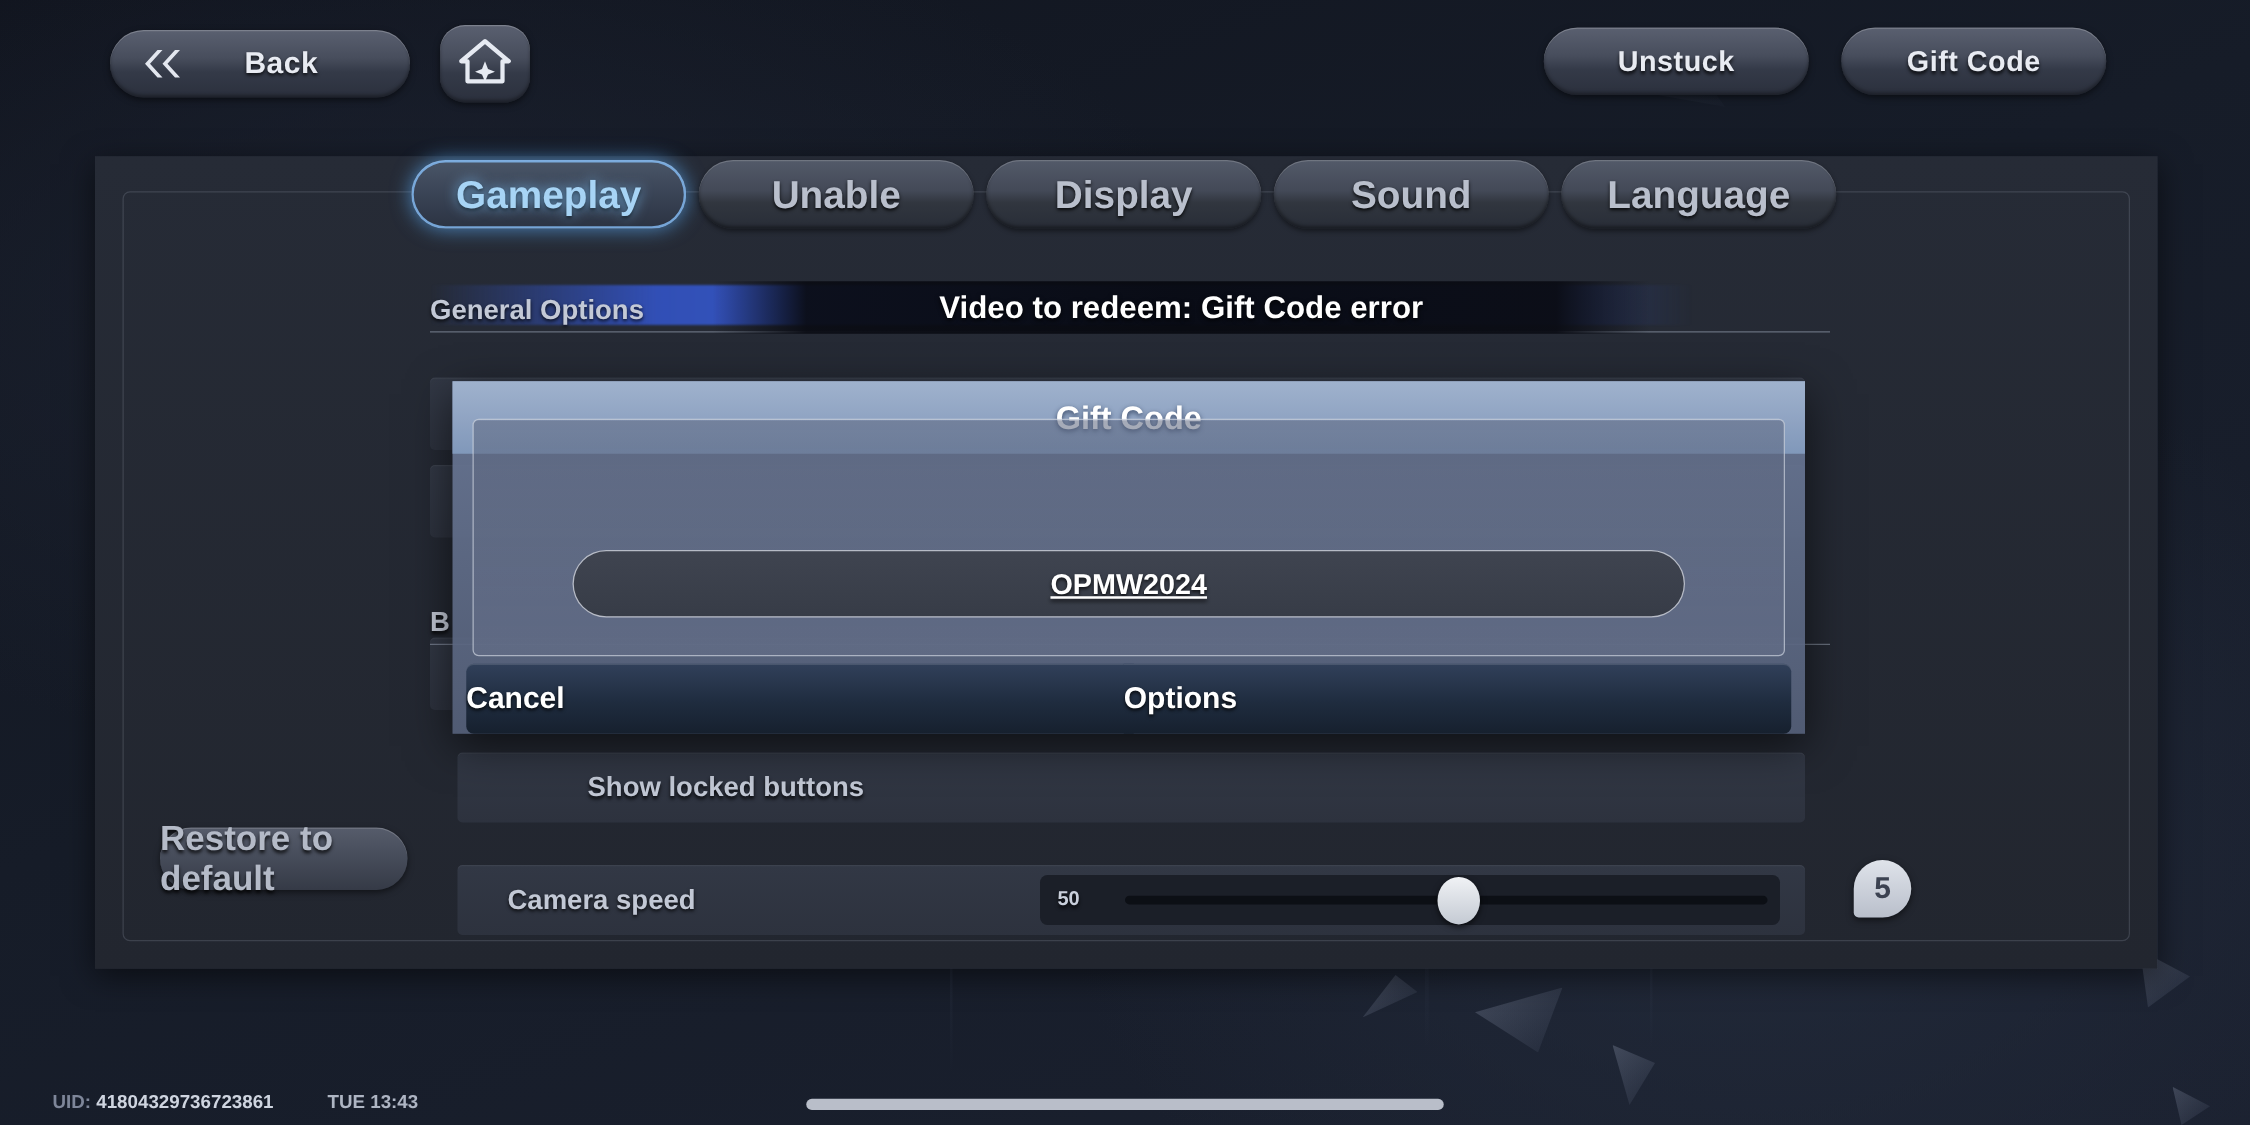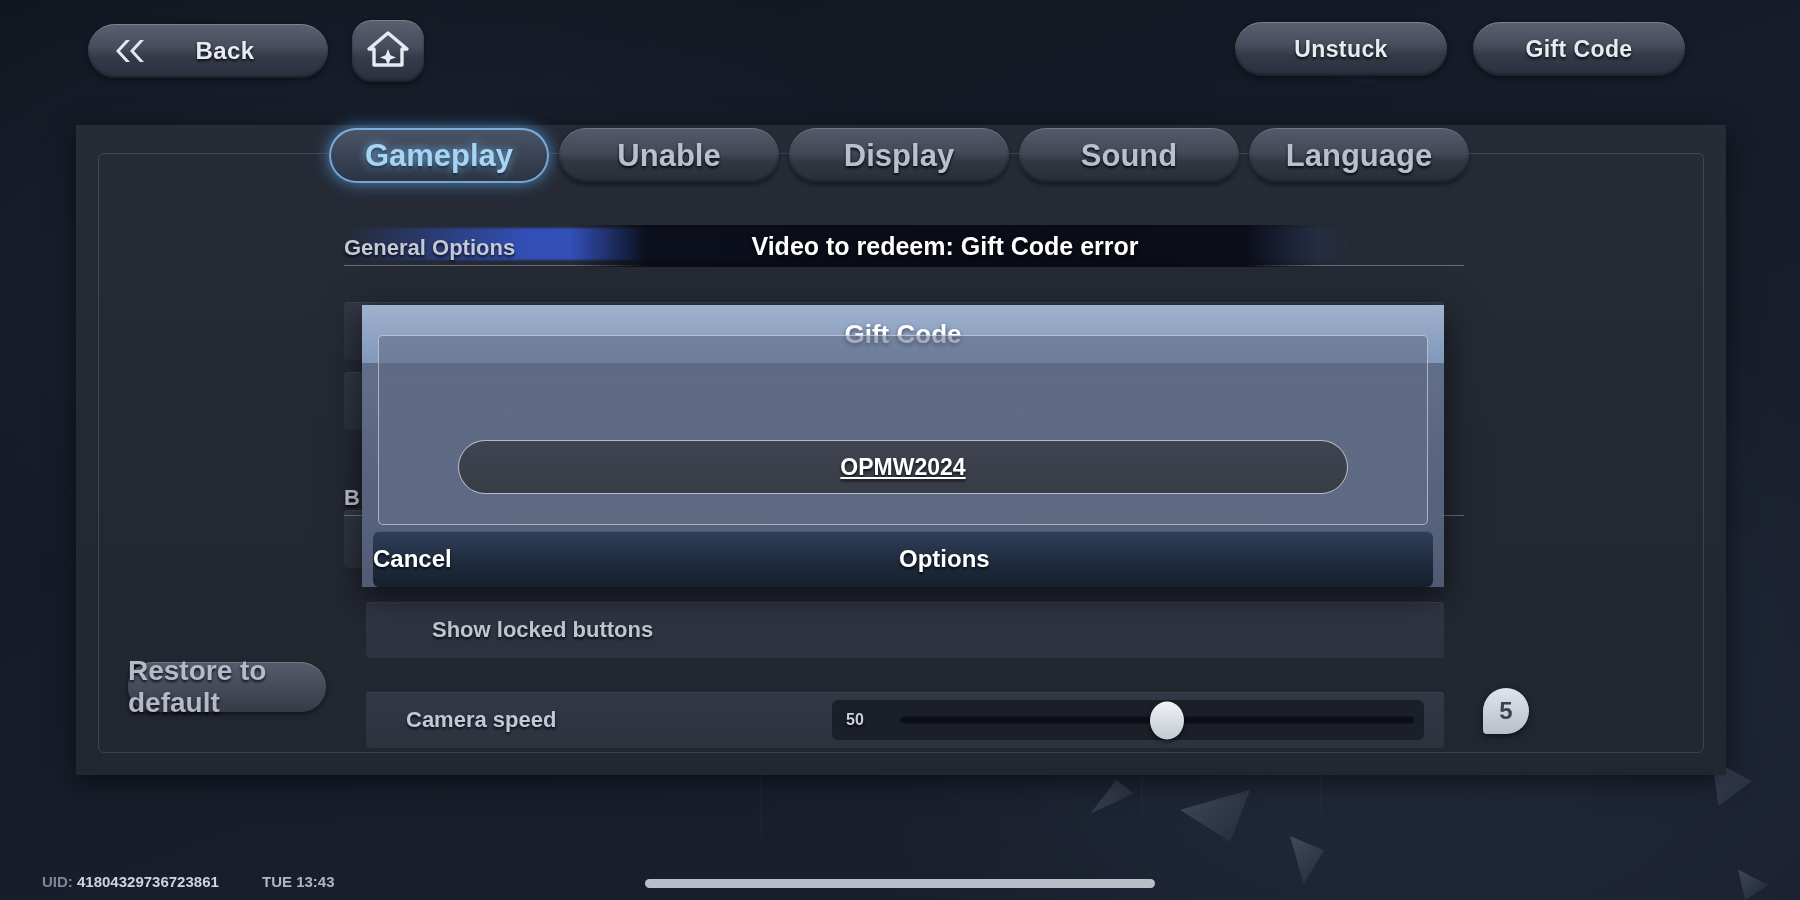--- a/index.html
+++ b/index.html
@@ -138,21 +138,21 @@
   }
   .row-label {
     font-size: 22px; font-weight: bold; color: #c2c8d5;
     text-shadow: 0 2px 3px rgba(0,0,0,0.8);
     user-select: none;
   }
   #row-hidden-1 { left: 344px; top: 302px; width: 1100px; height: 58px; }
   #row-hidden-2 { left: 344px; top: 372px; width: 1100px; height: 58px; }
   #row-hidden-3 { left: 344px; top: 510px; width: 1100px; height: 58px; }
 
-  #row-show-locked { left: 366px; top: 602px; width: 1078px; height: 56px; padding-left: 66px; }
+  #row-show-locked { left: 366px; top: 602px; width: 1078px; height: 56px; padding-left: 104px; }
   #row-camera-speed { left: 366px; top: 692px; width: 1078px; height: 56px; padding-left: 18px; }
   #row-camera-speed .row-label { margin-left: 22px; }
 
   
   #show-locked-toggle {
     position: absolute; right: 24px; top: 50%; transform: translateY(-50%);
     width: 190px; height: 40px; border-radius: 999px;
     background: #0b0d12;
     box-shadow: inset 0 2px 5px rgba(0,0,0,0.85);
     display: flex; align-items: center;

